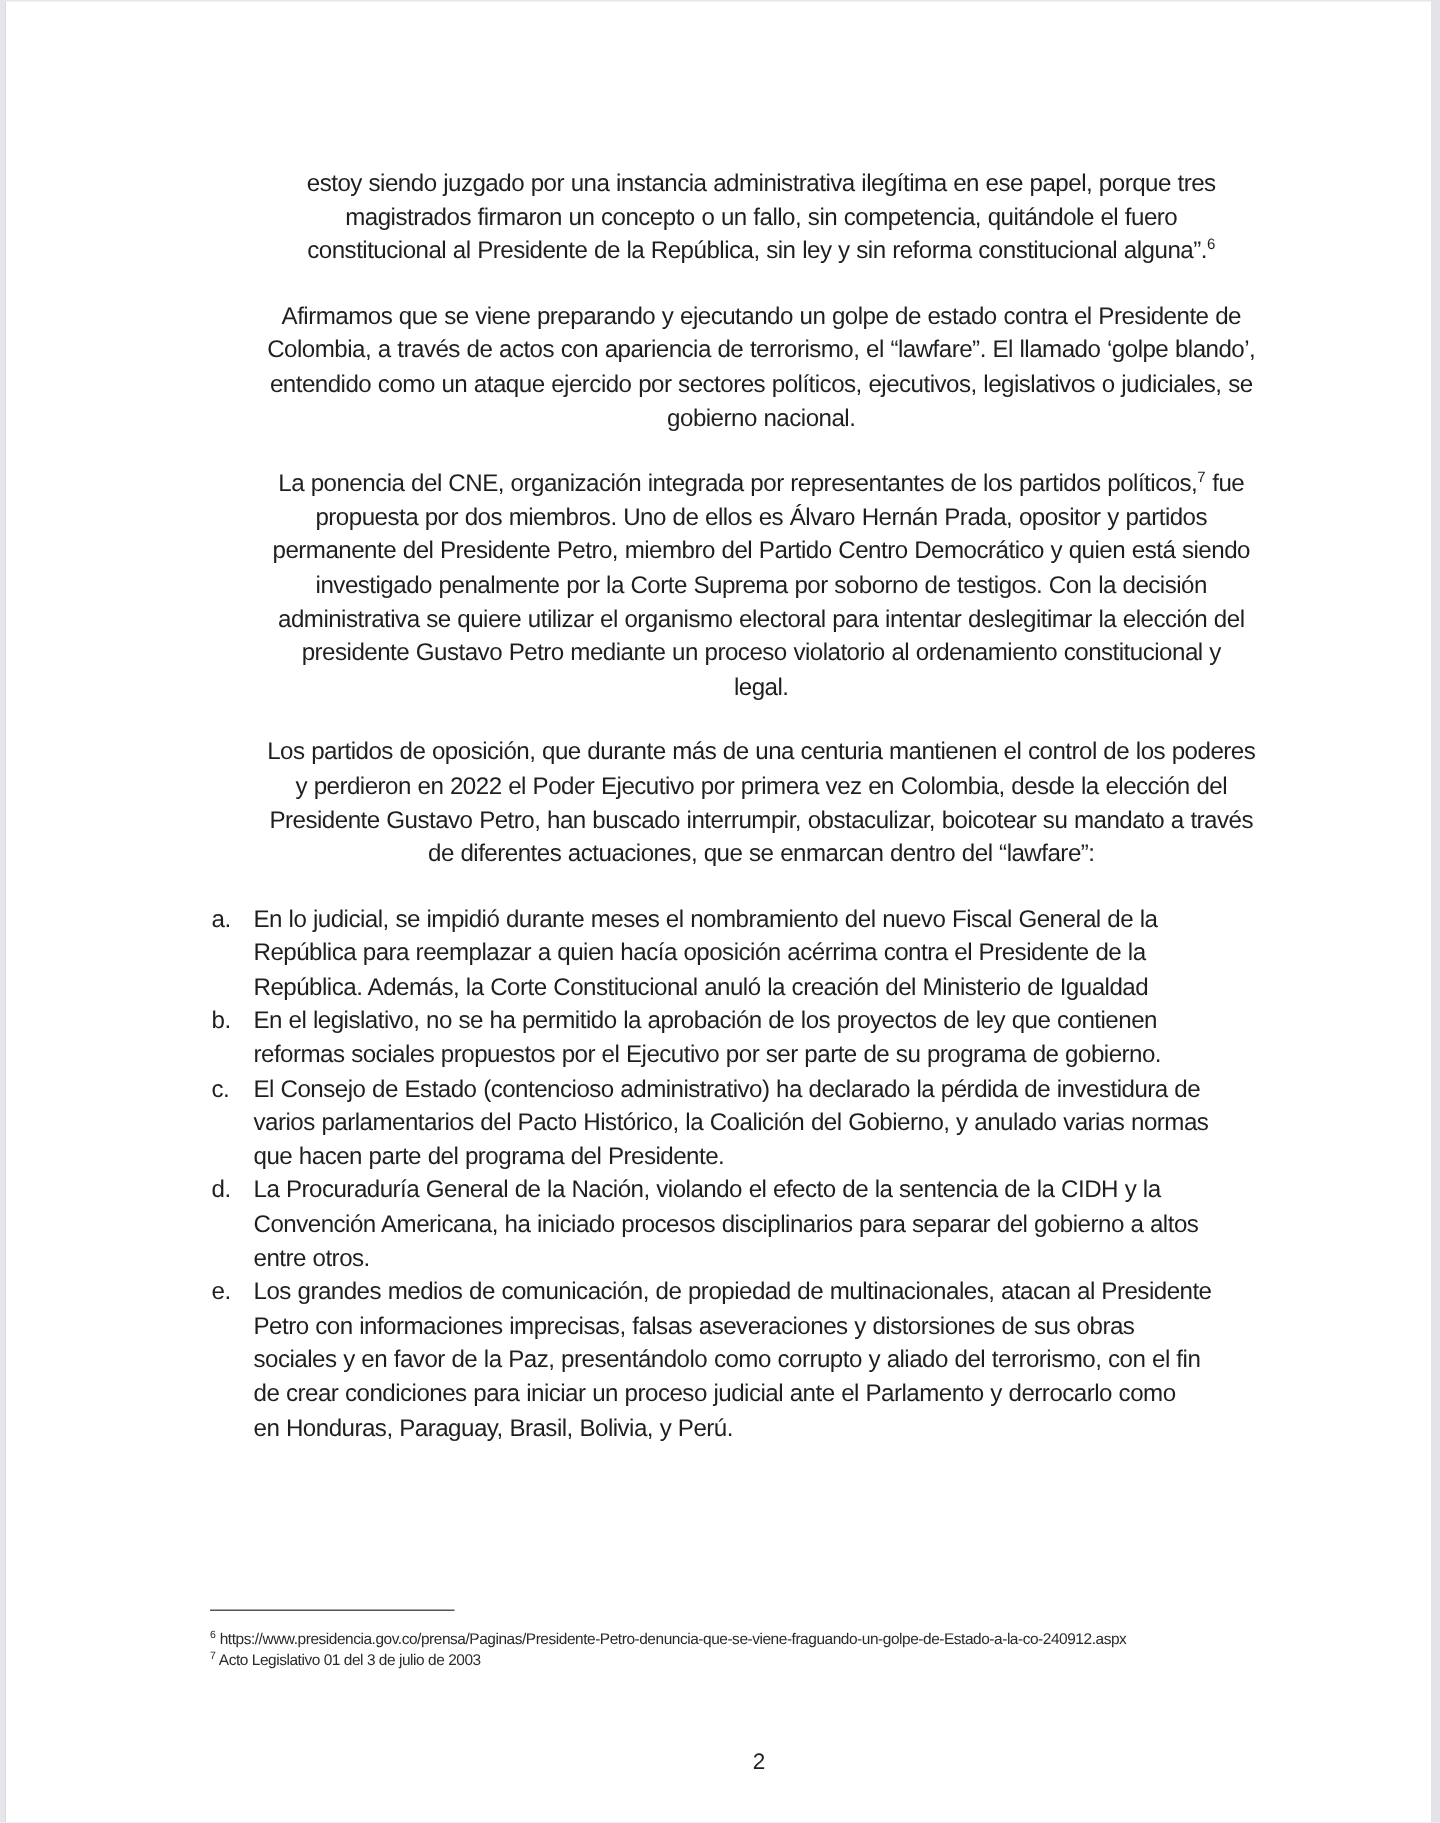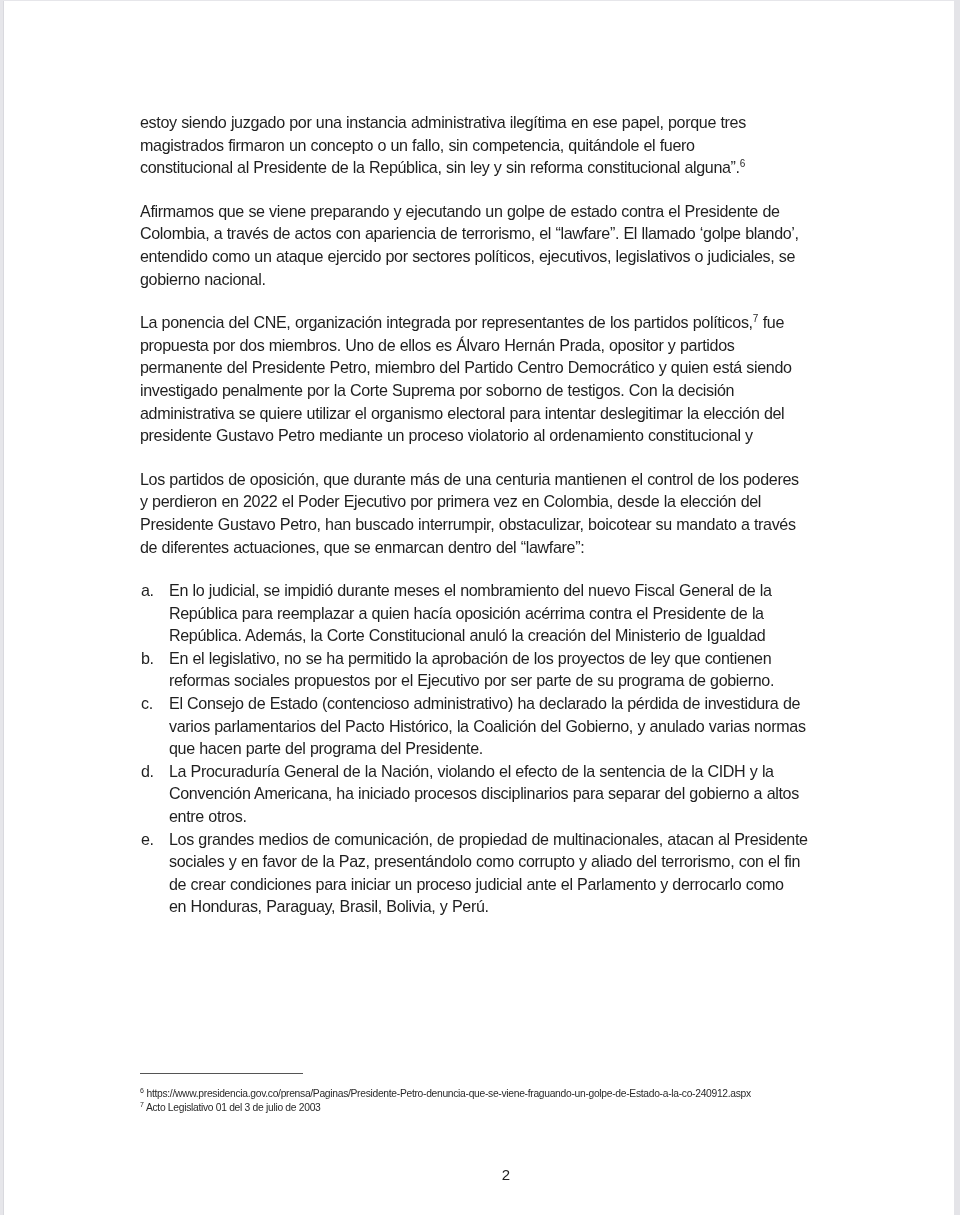--- a/index.html
+++ b/index.html
@@ -38,20 +38,21 @@
       top: 110px;
       width: 735px;
       color: #1f1f1f;
       font-size: 16.1px;
       line-height: 22.6px;
       letter-spacing: -0.35px;
       word-spacing: 0.3px;
     }
     .content p {
       margin: 0;
+      text-align: center;
     }
     .line {
       display: block;
       white-space: nowrap;
     }
     .para-gap {
       height: 21px;
     }
     sup {
       font-size: 10px;
@@ -130,20 +131,21 @@
     </p>
     <div class="para-gap"></div>
 
     <p>
       <span class="line"><span>La ponencia del CNE, organización integrada por representantes de los partidos políticos,</span><sup>7</sup><span> fue</span></span>
       <span class="line">propuesta por dos miembros. Uno de ellos es Álvaro Hernán Prada, opositor y partidos</span>
       <span class="line">permanente del Presidente Petro, miembro del Partido Centro Democrático y quien está siendo</span>
       <span class="line">investigado penalmente por la Corte Suprema por soborno de testigos. Con la decisión</span>
       <span class="line">administrativa se quiere utilizar el organismo electoral para intentar deslegitimar la elección del</span>
       <span class="line">presidente Gustavo Petro mediante un proceso violatorio al ordenamiento constitucional y</span>
+      <span class="line">legal.</span>
     </p>
     <div class="para-gap"></div>
 
     <p>
       <span class="line">Los partidos de oposición, que durante más de una centuria mantienen el control de los poderes</span>
       <span class="line">y perdieron en 2022 el Poder Ejecutivo por primera vez en Colombia, desde la elección del</span>
       <span class="line">Presidente Gustavo Petro, han buscado interrumpir, obstaculizar, boicotear su mandato a través</span>
       <span class="line">de diferentes actuaciones, que se enmarcan dentro del “lawfare”:</span>
     </p>
     <div class="para-gap"></div>
@@ -168,20 +170,21 @@
       </li>
       <li class="list-item">
         <span class="list-marker">d.</span>
         <span class="line">La Procuraduría General de la Nación, violando el efecto de la sentencia de la CIDH y la</span>
         <span class="line">Convención Americana, ha iniciado procesos disciplinarios para separar del gobierno a altos</span>
         <span class="line">entre otros.</span>
       </li>
       <li class="list-item">
         <span class="list-marker">e.</span>
         <span class="line">Los grandes medios de comunicación, de propiedad de multinacionales, atacan al Presidente</span>
+        <span class="line">Petro con informaciones imprecisas, falsas aseveraciones y distorsiones de sus obras</span>
         <span class="line">sociales y en favor de la Paz, presentándolo como corrupto y aliado del terrorismo, con el fin</span>
         <span class="line">de crear condiciones para iniciar un proceso judicial ante el Parlamento y derrocarlo como</span>
         <span class="line">en Honduras, Paraguay, Brasil, Bolivia, y Perú.</span>
       </li>
     </ul>
   </div>
 
   <div class="footnote-rule"></div>
 
   <div class="footnotes">

